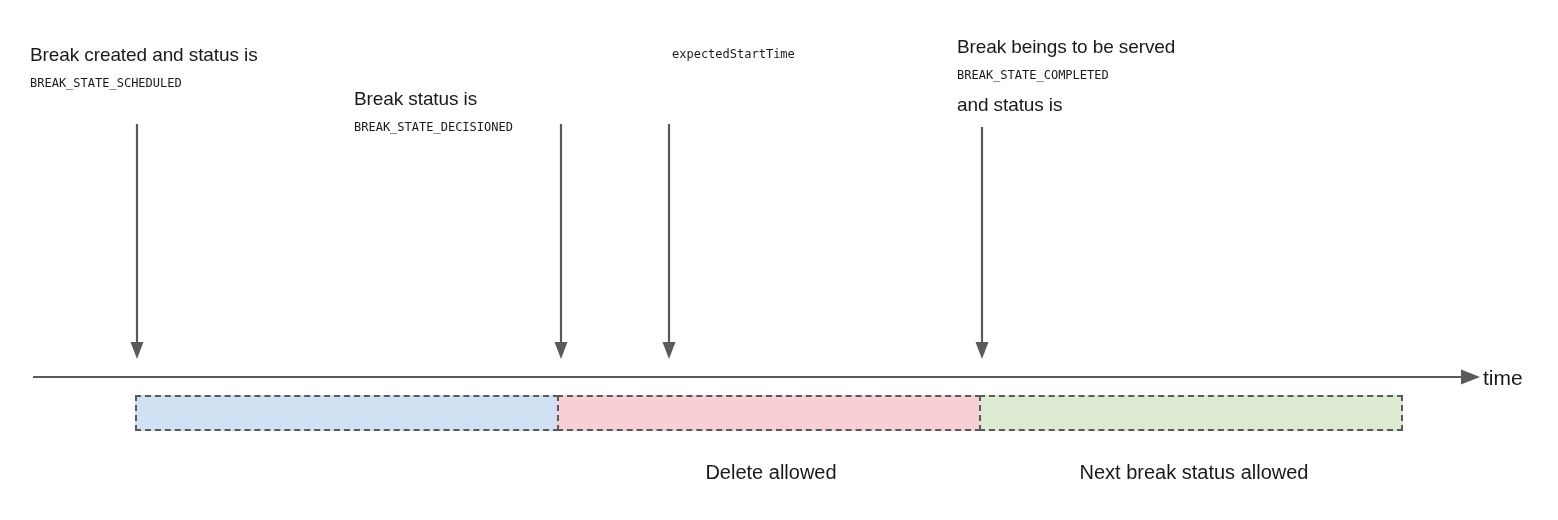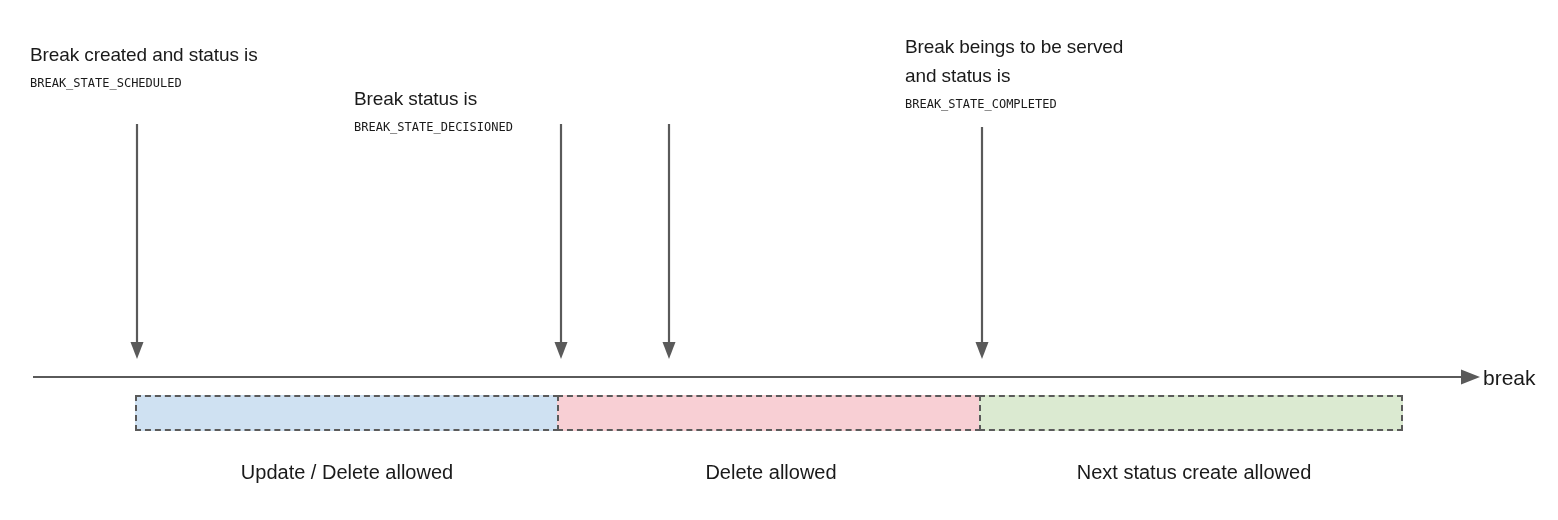--- a/index.html
+++ b/index.html
@@ -35,21 +35,21 @@
   .annot .mono {
     font-family: "DejaVu Sans Mono", monospace;
     font-size: 12px;
     letter-spacing: 0px;
   }
   .annot .line { display: block; }
 
   #annot-1 { left: 30px;  top: 40px; }
   #annot-2 { left: 354px; top: 40px; margin-top: 44px; }
   #annot-3 { left: 672px; top: 40px; }
-  #annot-4 { left: 905px; top: 32px; }
+  #annot-4 { left: 957px; top: 32px; }
 
   
   .pointer {
     position: absolute;
     top: 124px;
     width: 16px;
     height: 236px;
   }
   .pointer svg { display: block; overflow: visible; }
   #pointer-1 { left: 129px; }
@@ -113,26 +113,27 @@
     <span class="line sans">Break created and status is</span>
     <span class="line mono">BREAK_STATE_SCHEDULED</span>
   </div>
 
   <div class="annot" id="annot-2">
     <span class="line sans">Break status is</span>
     <span class="line mono">BREAK_STATE_DECISIONED</span>
   </div>
 
   <div class="annot" id="annot-3">
+    <span class="line mono">expectedStartTime</span>
   </div>
 
   <div class="annot" id="annot-4">
     <span class="line sans">Break beings to be served</span>
+    <span class="line mono">BREAK_STATE_COMPLETED</span>
     <span class="line sans">and status is</span>
-    <span class="line mono">BREAK_STATE_COMPLETED</span>
   </div>
 
   <div class="pointer" id="pointer-1">
     <svg width="16" height="236" viewBox="0 0 16 236">
       <line x1="8" y1="0" x2="8" y2="220" stroke="#5a5a5a" stroke-width="2.2"></line>
       <polygon points="8,235 1.5,218 14.5,218" fill="#5a5a5a"></polygon>
     </svg>
   </div>
 
   <div class="pointer" id="pointer-2">
@@ -156,25 +157,24 @@
     </svg>
   </div>
 
   <div id="time-axis">
     <svg width="1448" height="22" viewBox="0 0 1448 22">
       <line x1="0" y1="11" x2="1430" y2="11" stroke="#5a5a5a" stroke-width="2.2"></line>
       <polygon points="1447,11 1428,3.5 1428,18.5" fill="#5a5a5a"></polygon>
     </svg>
   </div>
 
-  <div id="time-axis-label">break</div>
+  <div id="time-axis-label">time</div>
 
   <div id="phase-bars">
     <div class="phase-bar" id="bar-1" style="width: 424px; background: rgb(207, 225, 242); border-color: rgb(90, 90, 90);"></div>
     <div class="phase-bar" id="bar-2" style="width: 424px; background: rgb(248, 207, 212); border-color: rgb(90, 90, 90);"></div>
     <div class="phase-bar" id="bar-3" style="width: 424px; background: rgb(219, 234, 209); border-color: rgb(90, 90, 90);"></div>
   </div>
 
-  <div class="phase-caption" id="caption-1" style="left: 347px;">Update / Delete allowed</div>
   <div class="phase-caption" id="caption-2" style="left: 771px;">Delete allowed</div>
-  <div class="phase-caption" id="caption-3" style="left: 1194px;">Next status create allowed</div>
+  <div class="phase-caption" id="caption-3" style="left: 1194px;">Next break status allowed</div>
 
 </div>
 
 </body></html>

